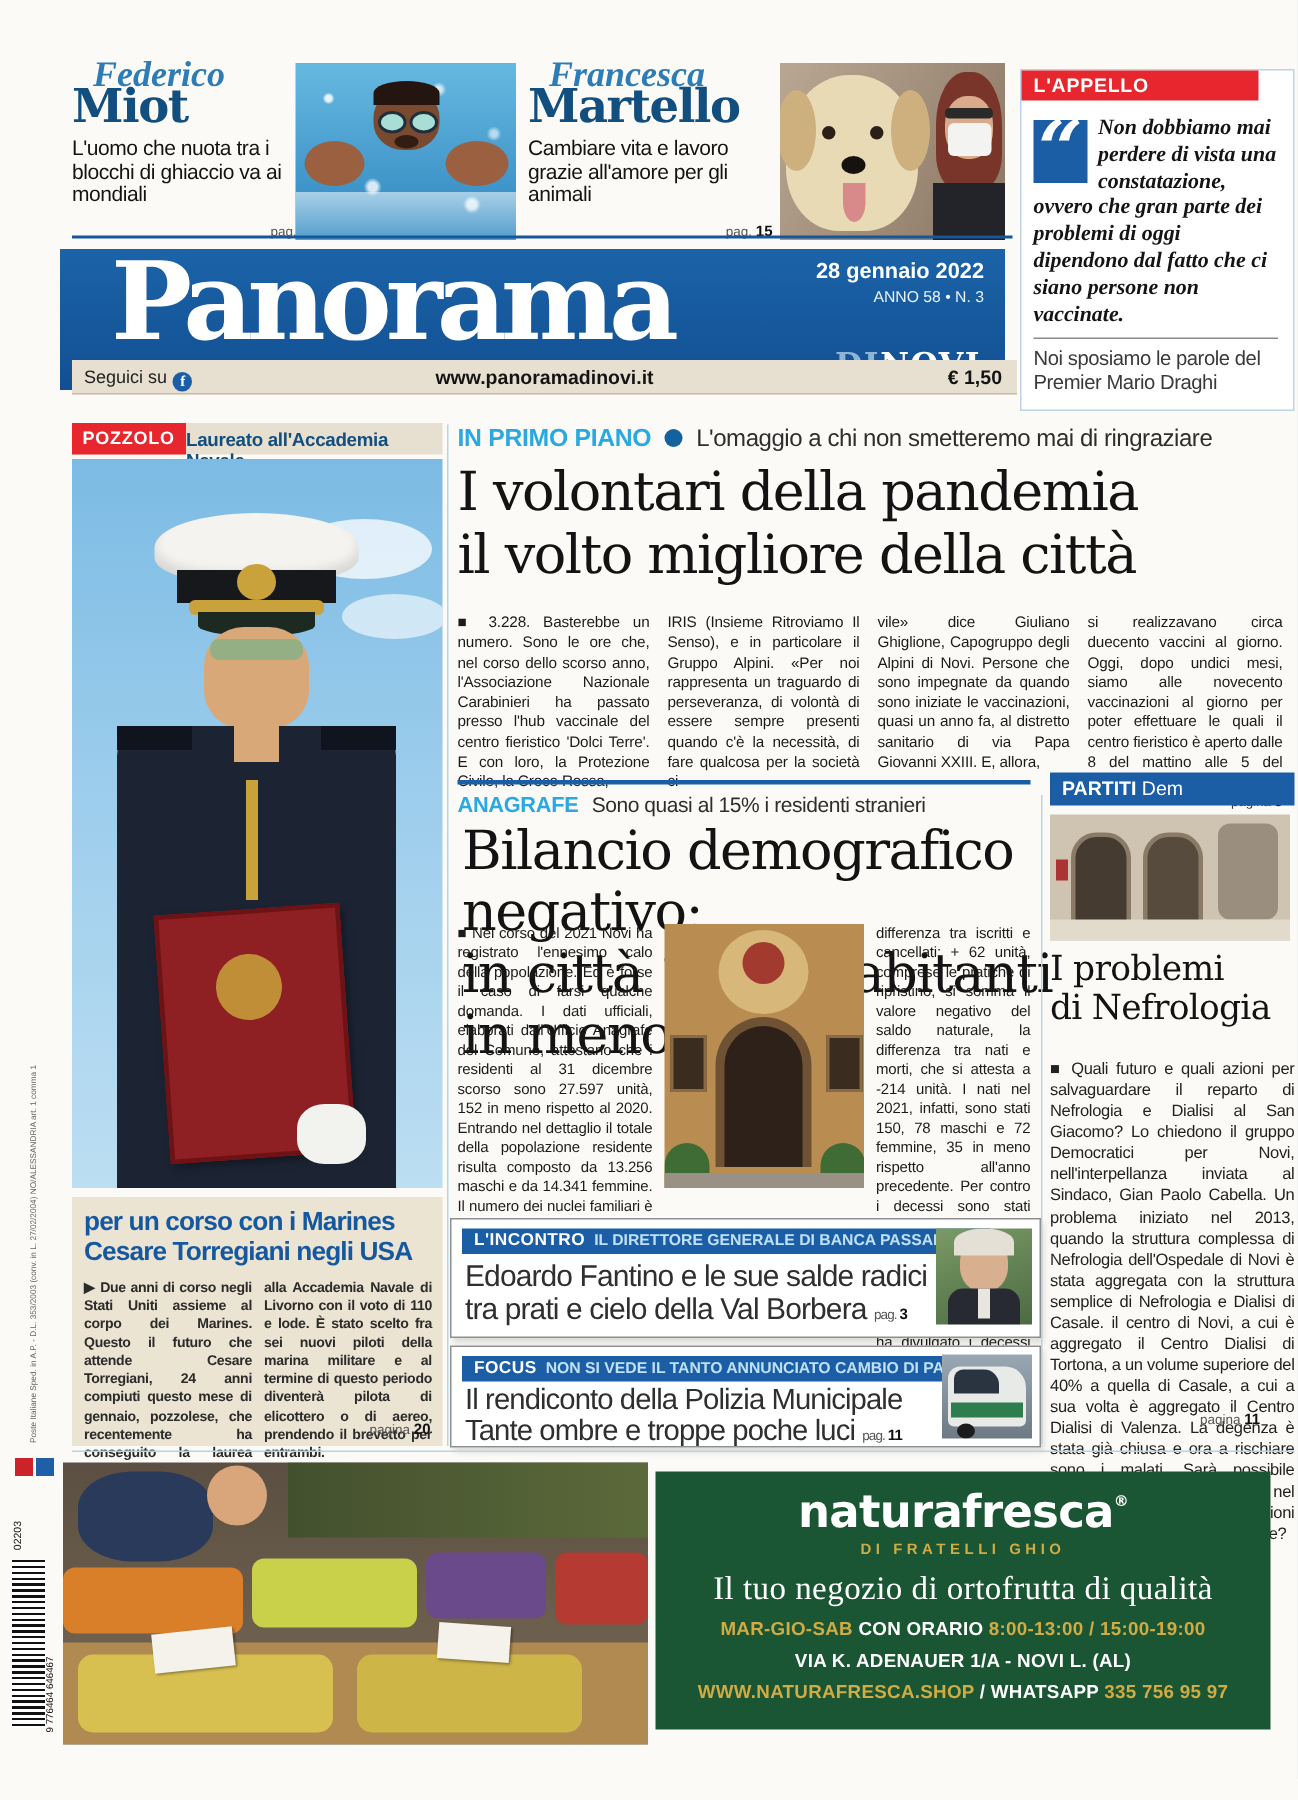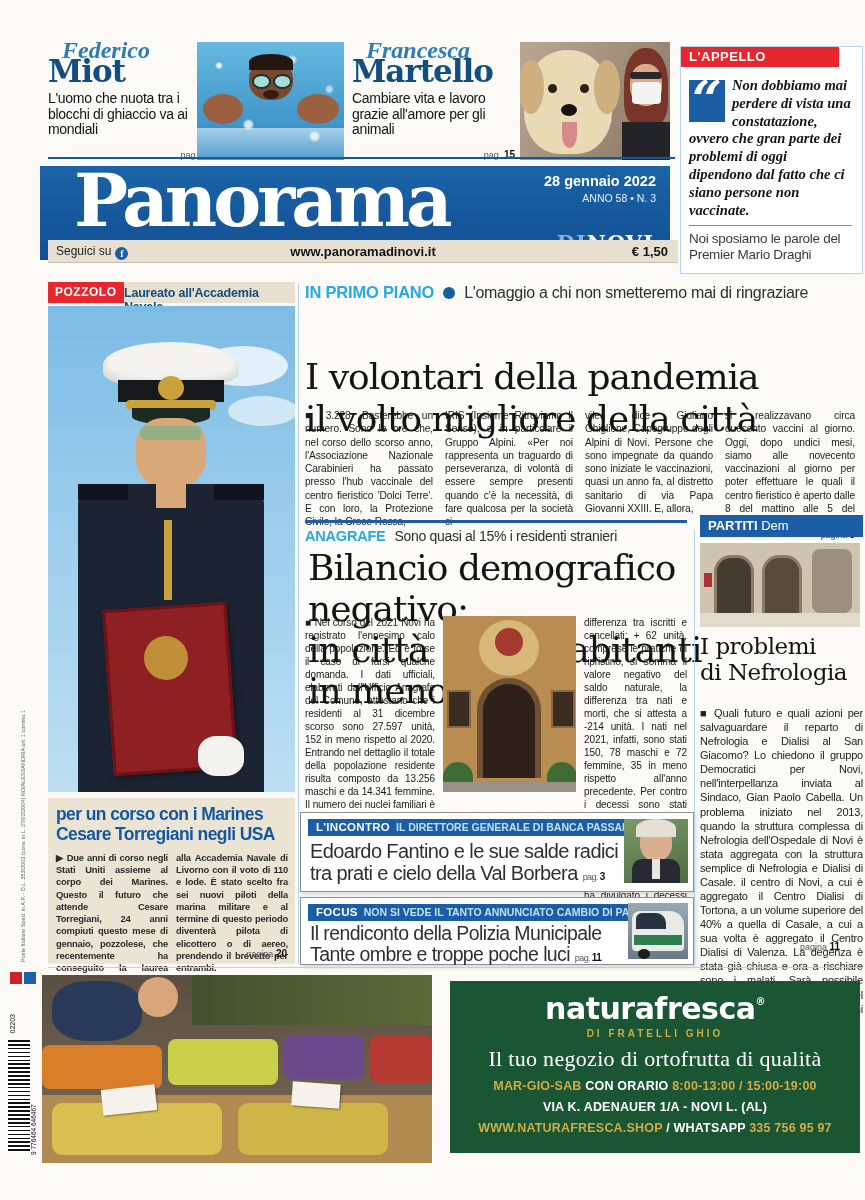--- a/index.html
+++ b/index.html
@@ -63,21 +63,21 @@
            font-size:11.5px;line-height:17px;padding:0 8px;white-space:nowrap;}
   .box-bar b{letter-spacing:0.3px;margin-right:6px;}
   .box-bar span{color:#bfe0f5;font-weight:bold;font-size:10.5px;}
   .box-h{position:absolute;left:9px;font-size:20px;line-height:1.1;color:#2f2f2f;letter-spacing:-0.6px;}
   
   .part-bar{position:absolute;left:700px;top:515px;width:163px;height:22px;background:#1b5ea6;
             color:#fff;font-size:13px;line-height:22px;padding-left:8px;box-sizing:border-box;}
   .part-body{position:absolute;left:700px;top:706px;width:163px;font-size:11px;line-height:1.28;
              color:#222;text-align:justify;letter-spacing:-0.2px;}
   
-  .ad{position:absolute;left:450px;top:981px;width:410px;height:172px;background:#1a5634;
+  .ad{position:absolute;left:437px;top:981px;width:410px;height:172px;background:#1a5634;
       text-align:center;color:#fff;}
   .ad-brand{font-family:"DejaVu Sans",sans-serif;font-weight:bold;font-size:30px;margin-top:10px;letter-spacing:-0.5px;}
   .ad-reg{font-size:10px;vertical-align:14px;}
   .ad-sub{color:#d1ab43;font-weight:bold;font-size:10px;letter-spacing:3px;margin-top:2px;}
   .ad-tag{font-family:"Liberation Serif",serif;font-size:22px;margin-top:7px;letter-spacing:0.3px;}
   .ad-row{font-weight:bold;font-size:12.5px;margin-top:7px;letter-spacing:0.2px;}
   .gold{color:#d1ab43;}
   
   .hline{position:absolute;background:#15579b;}
   .lblue{background:#b7d3e8;}
@@ -197,21 +197,21 @@
     <div class="abs" style="left:8px;top:54px;width:112px;font-size:9.4px;font-weight:bold;line-height:1.3;color:#2b2b2b;text-align:justify;letter-spacing:-0.2px;">▶ Due anni di corso negli Stati Uniti assieme al corpo dei Marines. Questo il futuro che attende Cesare Torregiani, 24 anni compiuti questo mese di gennaio, pozzolese, che recentemente ha conseguito la laurea magistrale in 'Scienze marittime e navali'</div>
     <div class="abs" style="left:128px;top:54px;width:112px;font-size:9.4px;font-weight:bold;line-height:1.3;color:#2b2b2b;text-align:justify;letter-spacing:-0.2px;">alla Accademia Navale di Livorno con il voto di 110 e lode. È stato scelto fra sei nuovi piloti della marina militare e al termine di questo periodo diventerà pilota di elicottero o di aereo, prendendo il brevetto per entrambi.</div>
     <div class="pag abs" style="right:8px;bottom:5px;"><span>pagina</span> <b>20</b></div>
   </div>
 
   <div class="abs" style="left:305px;top:283px;font-size:16px;white-space:nowrap;">
     <span class="cyan-k" style="font-size:16.5px;">IN PRIMO PIANO</span>
     <span class="disc"></span>
     <span style="color:#2e2e2e;letter-spacing:-0.3px;">L'omaggio a chi non smetteremo mai di ringraziare</span>
   </div>
-  <div class="abs h-serif" style="left:305px;top:308px;width:560px;font-size:36px;line-height:1.17;margin-top:48px;">
+  <div class="abs h-serif" style="left:305px;top:308px;width:560px;font-size:36px;line-height:1.17;">
     <div>I volontari della pandemia</div>
       <div>il volto migliore della città</div>
   </div>
   <div class="abs bodytxt" style="left:305px;top:409px;width:128px;height:108px;">■ 3.228. Basterebbe un numero. Sono le ore che, nel corso dello scorso anno, l'Associazione Nazionale Carabinieri ha passato presso l'hub vaccinale del centro fieristico 'Dolci Terre'. E con loro, la Protezione Civile, la Croce Rossa,</div>
   <div class="abs bodytxt" style="left:445px;top:409px;width:128px;height:108px;">IRIS (Insieme Ritroviamo Il Senso), e in particolare il Gruppo Alpini. «Per noi rappresenta un traguardo di perseveranza, di volontà di essere sempre presenti quando c'è la necessità, di fare qualcosa per la società ci-</div>
   <div class="abs bodytxt" style="left:585px;top:409px;width:128px;height:108px;">vile» dice Giuliano Ghiglione, Capogruppo degli Alpini di Novi. Persone che sono impegnate da quando sono iniziate le vaccinazioni, quasi un anno fa, al distretto sanitario di via Papa Giovanni XXIII. E, allora,</div>
   <div class="abs bodytxt" style="left:725px;top:409px;width:130px;height:108px;">
     <span>si realizzavano circa duecento vaccini al giorno. Oggi, dopo undici mesi, siamo alle novecento vaccinazioni al giorno per poter effettuare le quali il centro fieristico è aperto dalle 8 del mattino alle 5 del pomeriggio.</span>
     <span class="pagina"><span>pagina</span> <b>5</b></span>
   </div>

